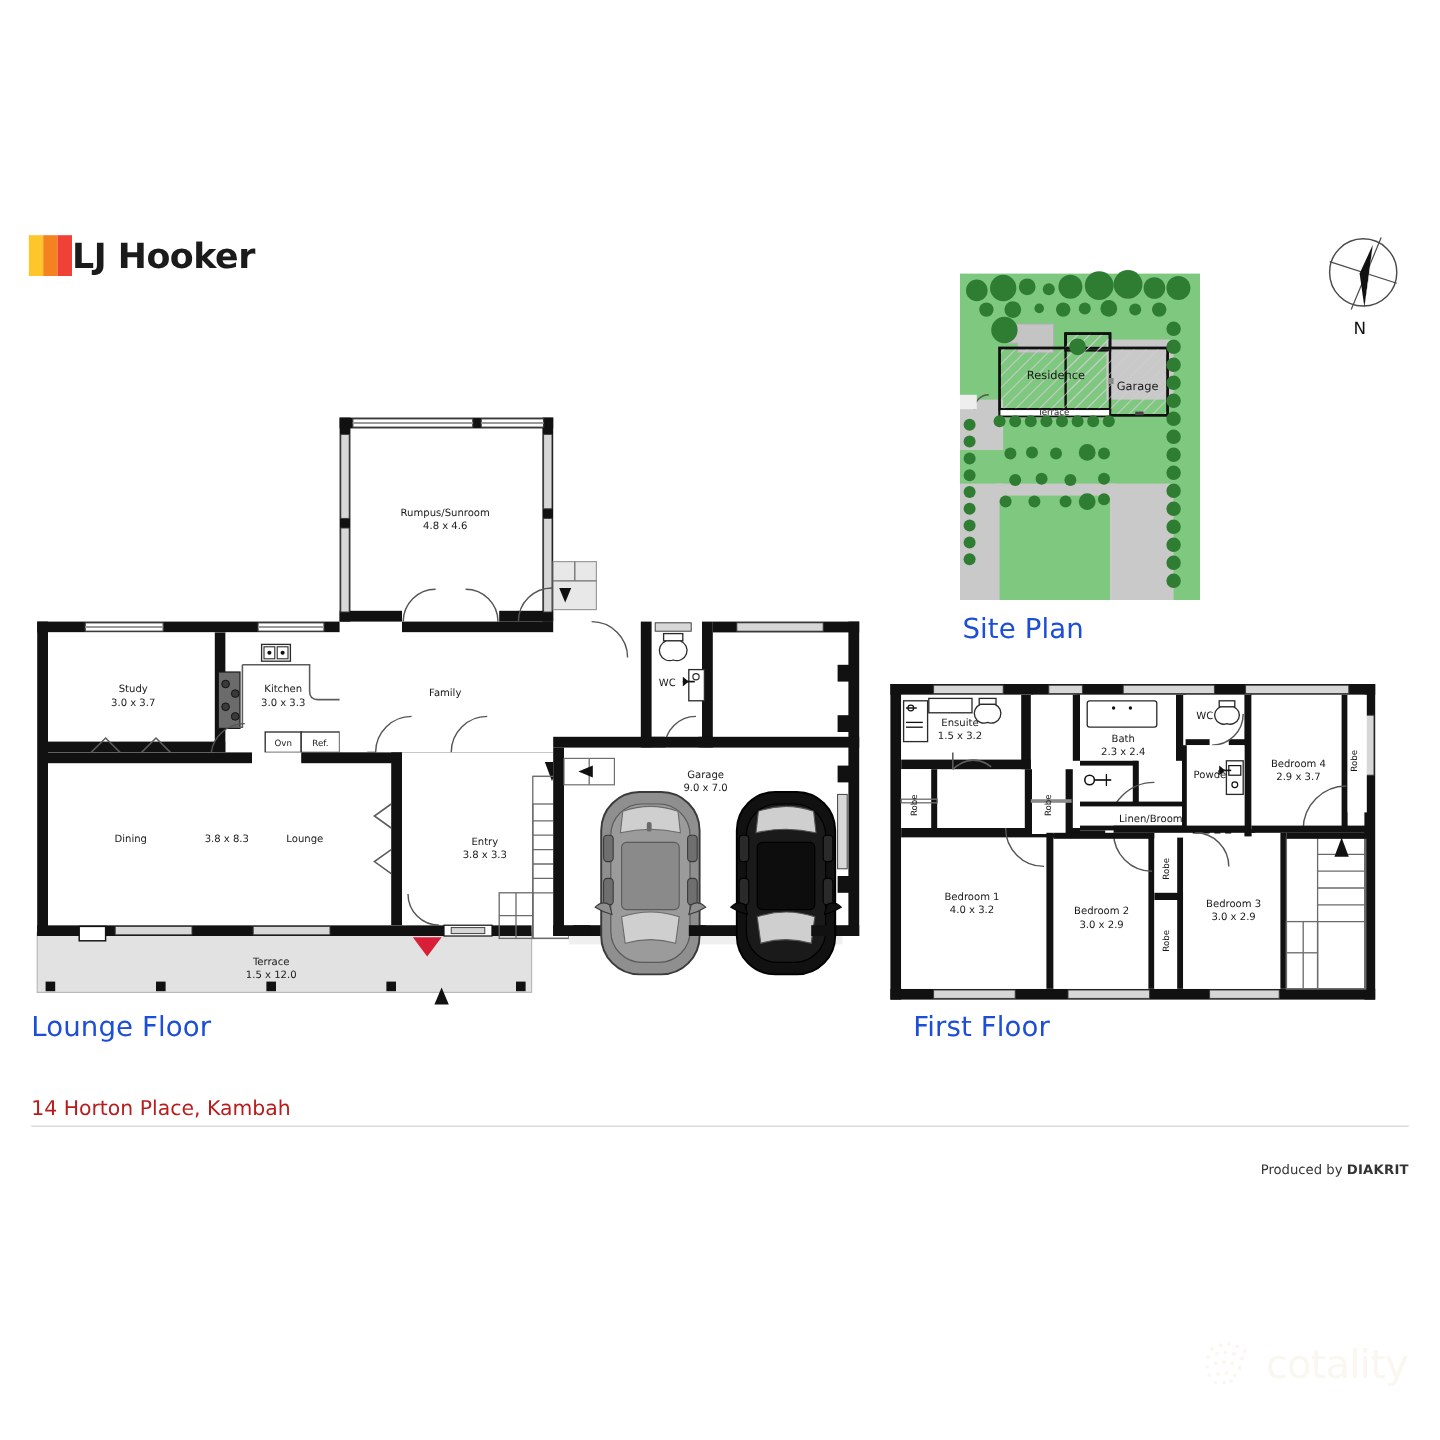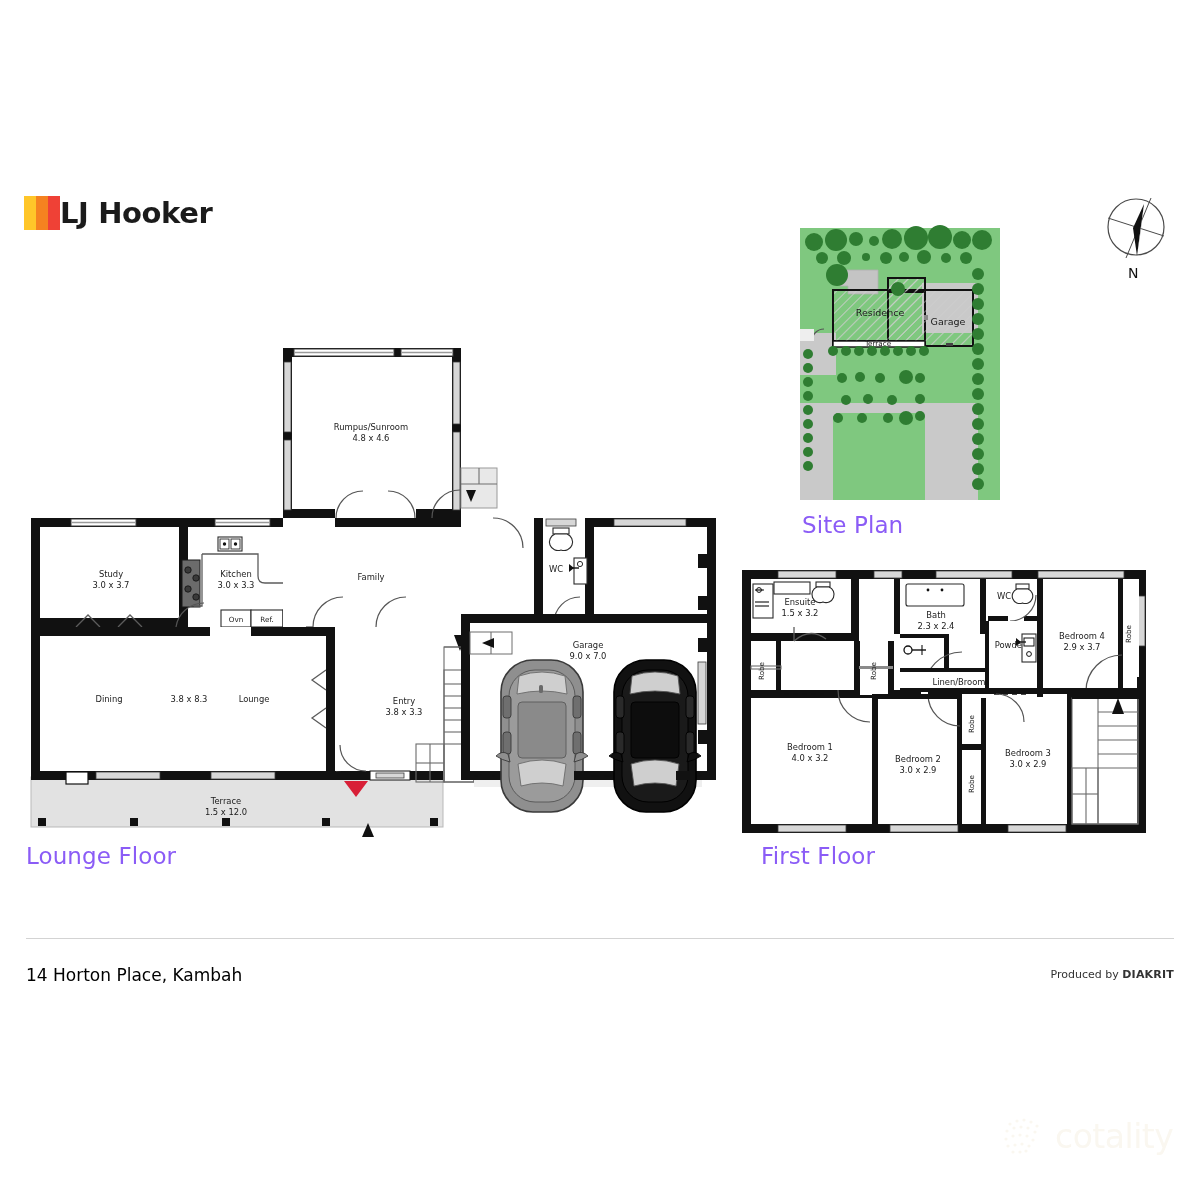--- a/index.html
+++ b/index.html
@@ -14,33 +14,33 @@
   #brand{position:absolute;left:24px;top:196px;display:flex;align-items:center;}
   #brand .bars{display:flex;height:34px;width:36px;}
   #brand .bars i{display:block;width:12px;height:100%;}
   #brand .wordmark{
     font-size:29px;font-weight:700;letter-spacing:-0.4px;color:#1b1b1b;
     font-family:"DejaVu Sans","Liberation Sans",sans-serif;
   }
 
   
   .section-title{
-    position:absolute;font-size:23px;font-weight:400;color:#8b5cf6;letter-spacing:0.1px;
+    position:absolute;font-size:23px;font-weight:400;color:#1d4ed8;letter-spacing:0.1px;
   }
   #ground-floor-title{left:26px;top:843px;}
   #first-floor-title{left:737px;top:843px;margin-left:24px;}
   #site-plan-title{left:802px;top:512px;}
 
   
   #disclaimer{
     position:absolute;left:26px;top:908px;width:1150px;
     font-size:7.6px;line-height:11px;color:#2b2b2b;letter-spacing:0.05px;
   }
   #footer-rule{position:absolute;left:26px;top:938px;width:1148px;height:1px;background:#d3d3d3;}
-  #address{position:absolute;left:26px;top:965px;font-size:17px;color:#000000;}
+  #address{position:absolute;left:26px;top:914px;font-size:17px;color:#b91c1c;}
   #produced{position:absolute;right:26px;top:968px;font-size:11px;color:#333;text-align:right;}
   #produced b{font-weight:700;letter-spacing:0.2px;}
 
   
   #watermark{
     position:absolute;left:1000px;top:1112px;display:flex;align-items:center;gap:7px;
     opacity:1;
   }
   #watermark .wm-glyph{width:48px;height:48px;}
   #watermark .wm-text{font-size:33px;color:#faf7f0;letter-spacing:-0.5px;}

